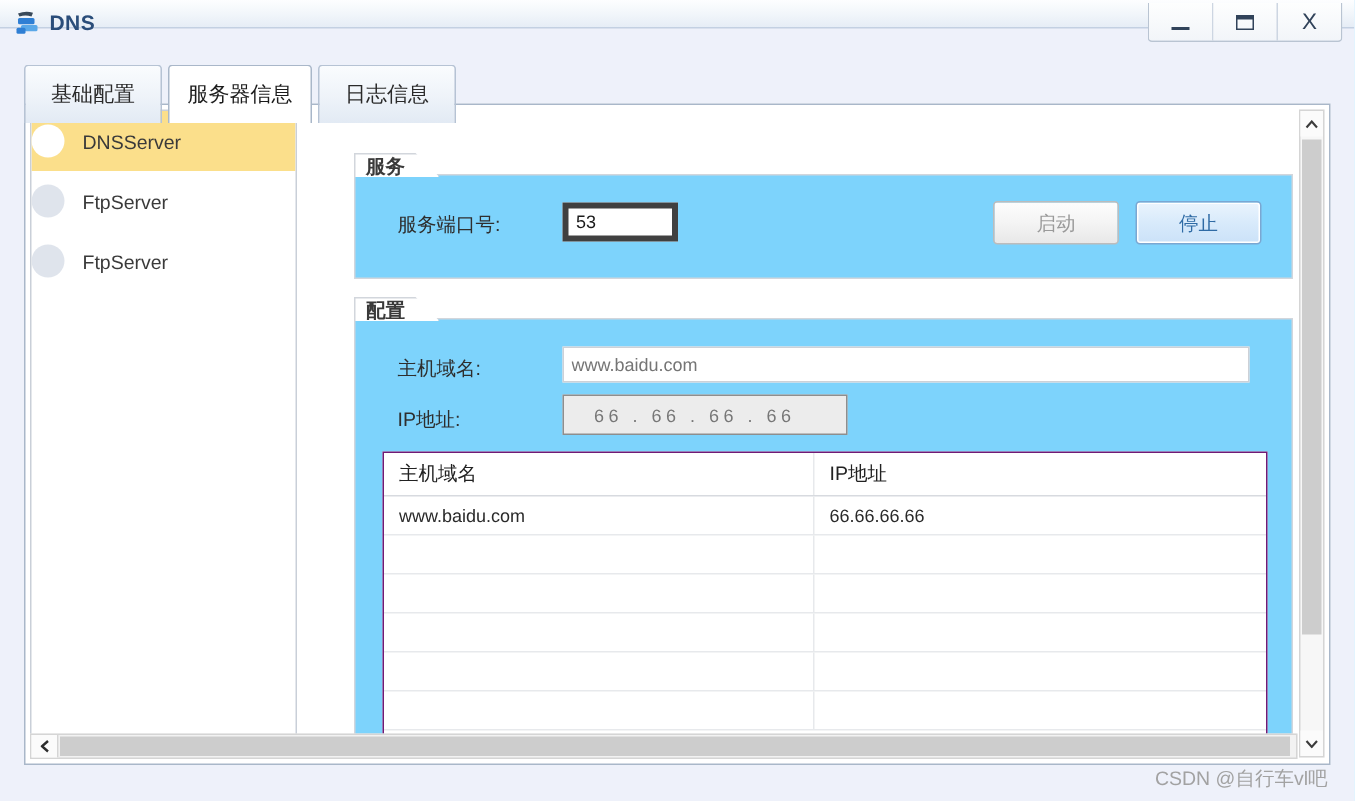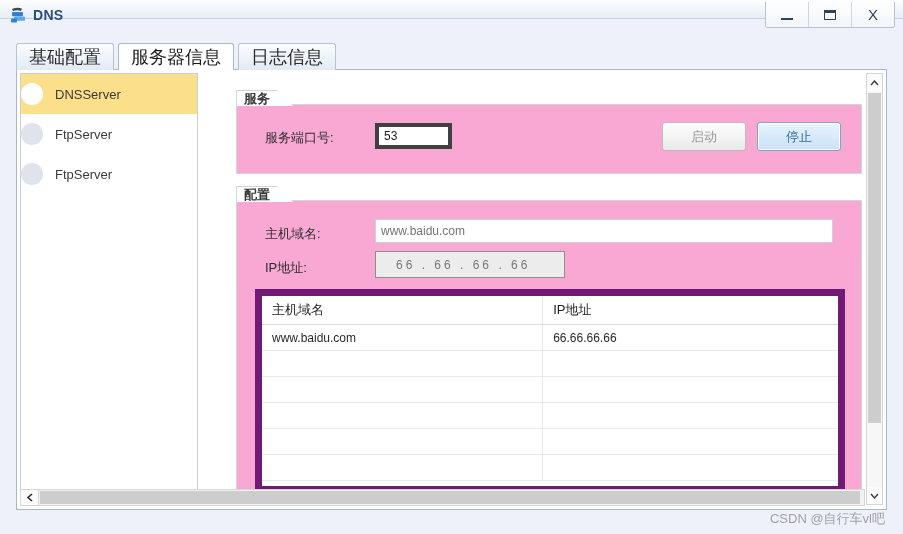--- a/index.html
+++ b/index.html
@@ -79,28 +79,28 @@
   
   .tabstrip {
     position: absolute;
     left: 16px; top: 43px;
     width: 871px; height: 27px;
     display: flex;
     gap: 4px;
     z-index: 4;
   }
   .tab {
-    height: 27px;
+    height: 39px;
     min-width: 92px;
     padding: 0 12px;
     box-sizing: border-box;
     display: flex;
     align-items: center;
     justify-content: center;
-    font-size: 18px;
+    font-size: 14px;
     color: #2a2a2a;
     border: 1px solid #b6c3d4;
     border-bottom: none;
     border-radius: 3px 3px 0 0;
     background: linear-gradient(to bottom, #fafcfe 0%, #eef3f9 55%, #e2eaf4 100%);
     cursor: default;
   }
   .tab.active {
     background: #ffffff;
     border-color: #a9b7c9;
@@ -156,21 +156,22 @@
     width: 668px; height: 432px;
     overflow: hidden;
     background: #ffffff;
   }
 
   
   .group {
     position: absolute;
     border: 1px solid #d2d6dc;
     box-sizing: border-box;
-    background: #f9a8d4;
+    background: #7dd3fc;
+    margin-top: 12px;
   }
   .group-title {
     position: absolute;
     left: -1px; top: -15px;
     height: 16px;
     padding: 0 22px 0 7px;
     font-size: 13px;
     font-weight: bold;
     color: #3a3a3a;
     background: #ffffff;
@@ -231,21 +232,21 @@
     background: linear-gradient(to bottom,#eaf4fd 0%,#d8eafb 50%,#cbe2f8 100%);
     color: #2f6ba5;
     box-shadow: inset 0 0 0 1px #ffffff;
   }
 
   
   .grid {
     position: absolute;
     left: 18px; top: 88px;
     width: 590px; height: 204px;
-    border: 7px solid #701a75;
+    border: 1px solid #701a75;
     box-sizing: border-box;
     background: #ffffff;
     overflow: hidden;
   }
   .grid-head {
     display: flex;
     height: 28px;
     border-bottom: 1px solid #d7dadf;
   }
   .grid-head .cell {

